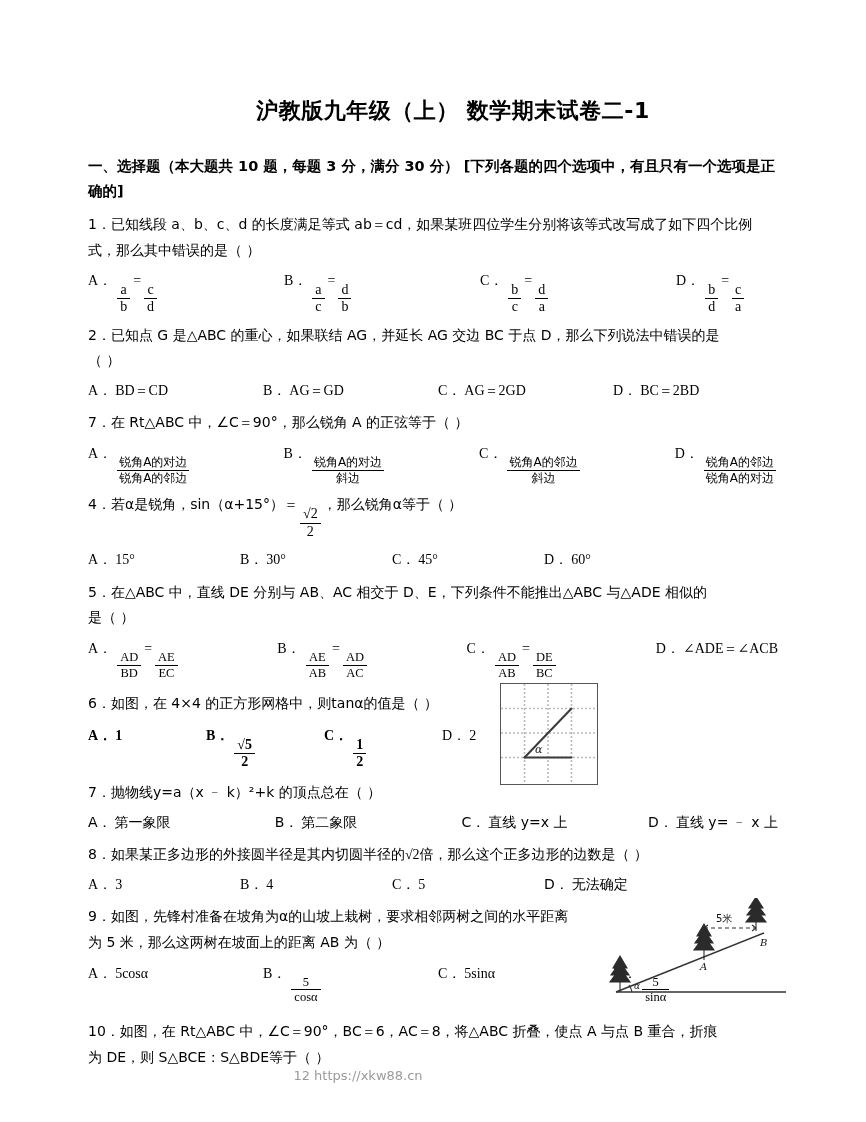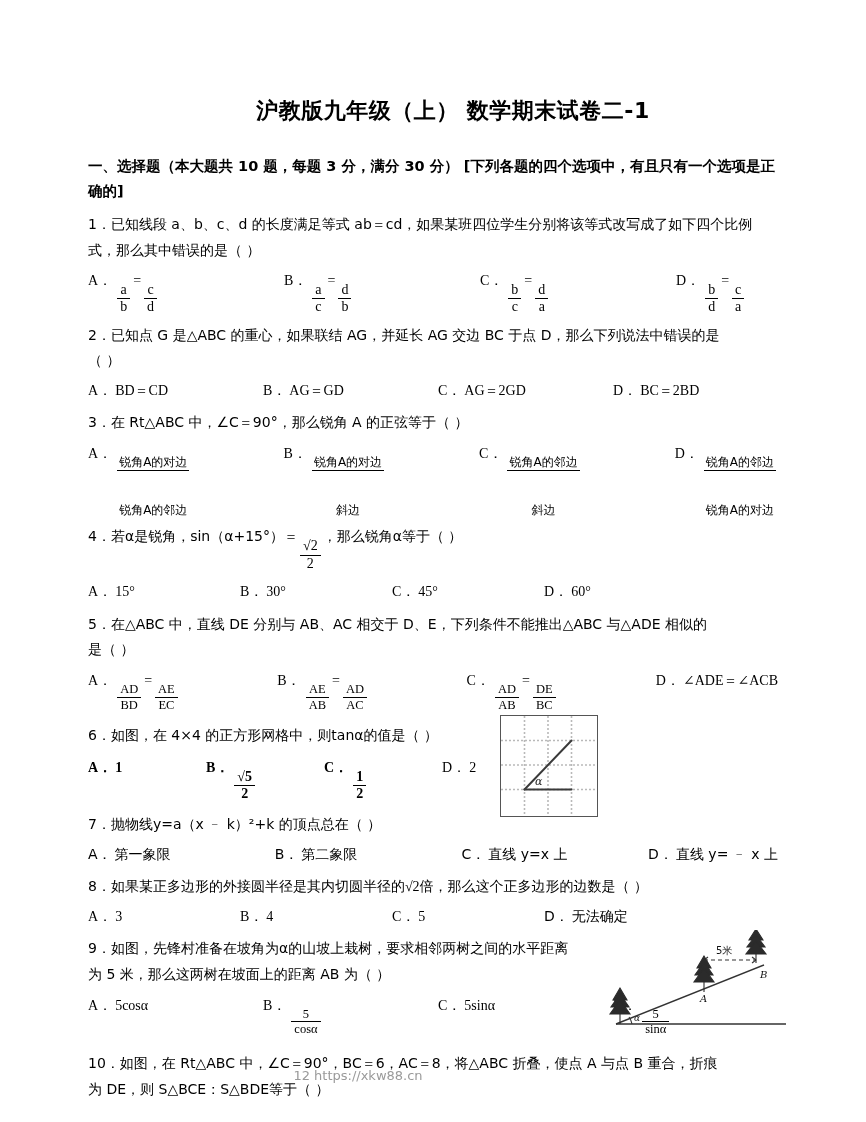--- a/index.html
+++ b/index.html
@@ -83,21 +83,20 @@
     line-height: 1.15;
   }
   .frac .den {
     padding: 0px 3px 0 3px;
     line-height: 1.2;
   }
   .frac.small { font-size: 12.5px; }
   .frac.cn {
     font-size: 12px;
     font-family: "DejaVu Sans", "Liberation Sans", sans-serif;
-    gap: 32px;
   }
   .frac.cn .num, .frac.cn .den { padding: 0 2px; }
   .eq { margin: 0 1px; }
 
   
   .fig-grid {
     position: absolute;
     left: 412px;
     top: -8px;
     width: 96px;
@@ -187,21 +186,21 @@
       <span class="q-text cn">（      ）</span>
       <div class="opts">
         <div class="opt w-a4"><span class="opt-lbl">A．</span><span>BD＝CD</span></div>
         <div class="opt w-a4"><span class="opt-lbl">B．</span><span>AG＝GD</span></div>
         <div class="opt w-a4"><span class="opt-lbl">C．</span><span>AG＝2GD</span></div>
         <div class="opt"><span class="opt-lbl">D．</span><span>BC＝2BD</span></div>
       </div>
     </div>
 
     <div class="q">
-      <span class="q-text cn">3．在 Rt△ABC 中，∠C＝90°，那么锐角 A 的正弦等于（      ）</span>
+      <span class="q-text cn">7．在 Rt△ABC 中，∠C＝90°，那么锐角 A 的正弦等于（      ）</span>
       <div class="opts" style="margin-top:5px;">
         <div class="opt w-a5">
           <span class="opt-lbl">A．</span><span class="frac cn">
               <span class="num">锐角A的对边</span>
               <span class="den">锐角A的邻边</span>
             </span>
         </div>
         <div class="opt w-a5">
           <span class="opt-lbl">B．</span><span class="frac cn">
               <span class="num">锐角A的对边</span>

